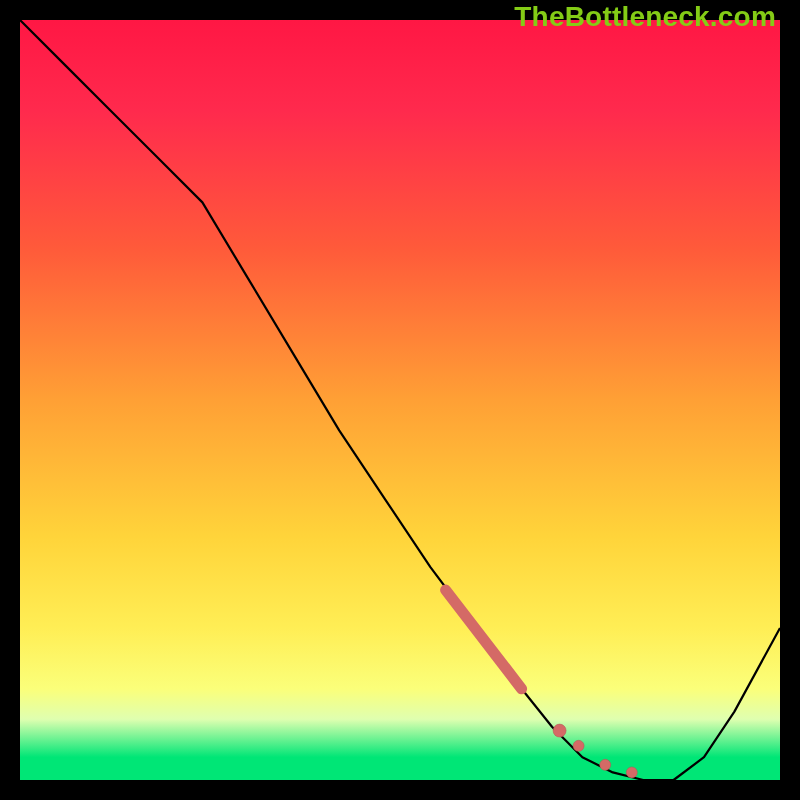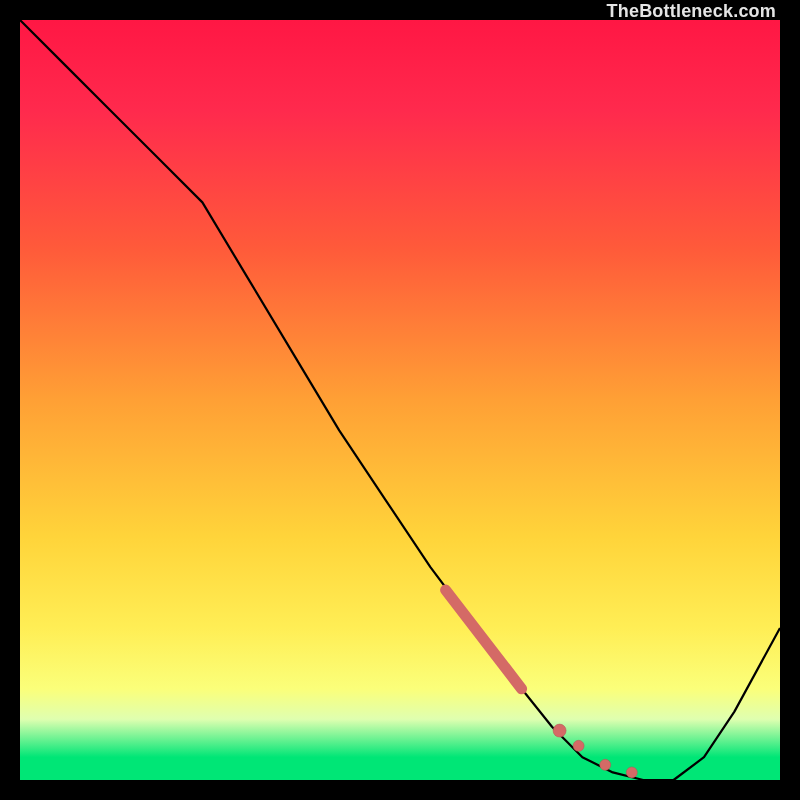--- a/index.html
+++ b/index.html
@@ -45,22 +45,22 @@
     left: 0;
     top: 0;
     width: 760px;
     height: 760px;
     overflow: visible;
   }
   .watermark {
     position: absolute;
     top: 1px;
     right: 24px;
-    color: #e5e5e5;
-    font-size: 18px;
+    color: #84cc16;
+    font-size: 28px;
     font-weight: 600;
     letter-spacing: 0.2px;
     user-select: none;
   }
 </style>
 </head>
 <body>
 
 <div class="frame">
   <div class="plot-bg"></div>

